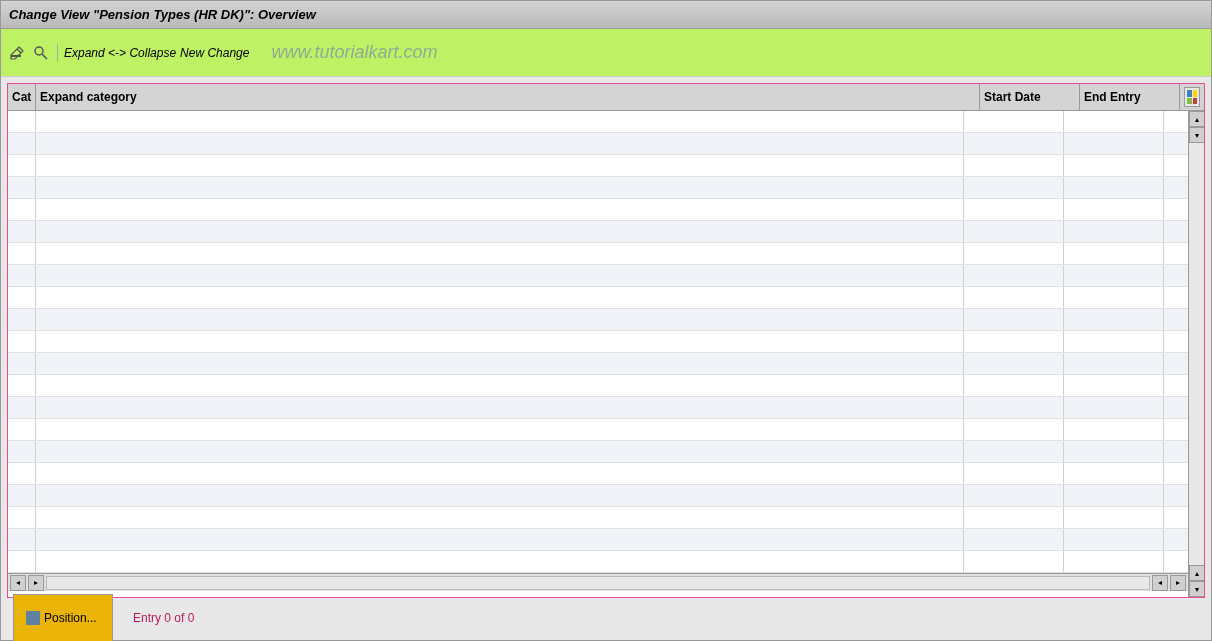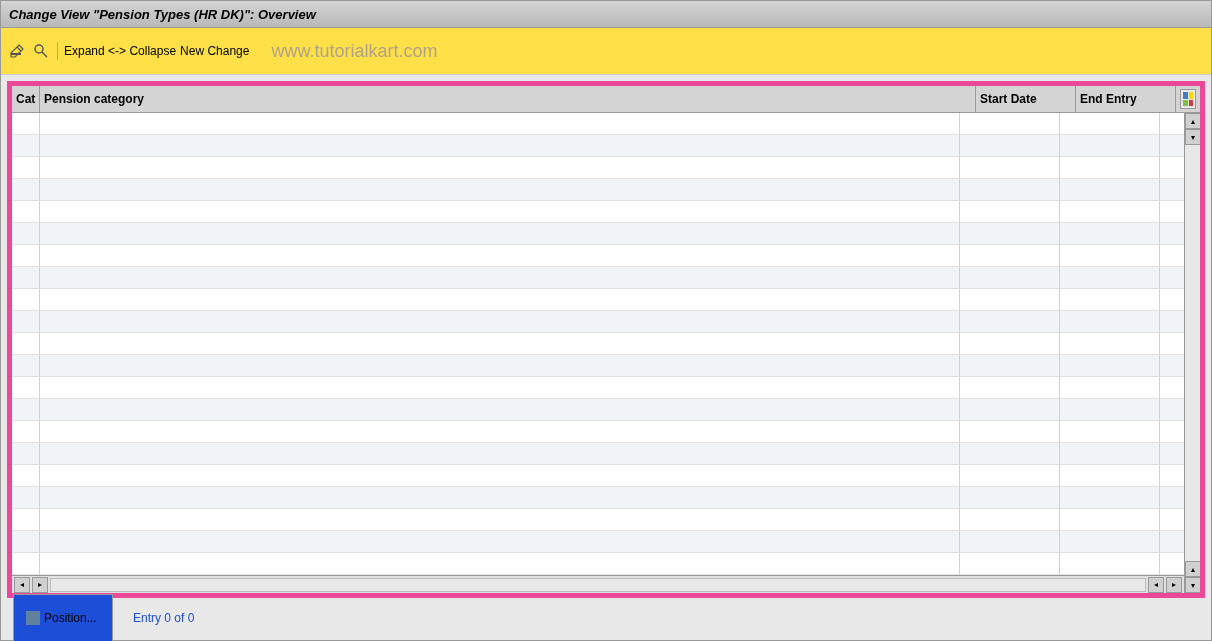--- a/index.html
+++ b/index.html
@@ -33,27 +33,28 @@
       font-size: 13px;
       font-weight: bold;
       font-style: italic;
       color: #000;
       height: 28px;
       display: flex;
       align-items: center;
     }
 
     .toolbar {
-      background: #fde047;
+      background: #bef264;
       border-bottom: 1px solid #ccc;
       padding: 3px 6px;
       display: flex;
       align-items: center;
       gap: 4px;
       height: 48px;
+      font-style: italic;
     }
 
     .toolbar-icon {
       width: 20px;
       height: 20px;
       display: flex;
       align-items: center;
       justify-content: center;
       cursor: pointer;
       border: 1px solid transparent;
@@ -82,21 +83,21 @@
     .main-content {
       flex: 1;
       display: flex;
       flex-direction: column;
       padding: 6px;
       gap: 4px;
     }
 
     .table-container {
       flex: 1;
-      border: 5px solid #ec4899;
+      border: 1px solid #ec4899;
       background: #fff;
       display: flex;
       flex-direction: column;
       overflow: hidden;
     }
 
     .table-header {
       display: grid;
       grid-template-columns: 28px 1fr 100px 100px 24px;
       background: #d4d4d4;
@@ -245,21 +246,21 @@
     .status-bar {
       display: flex;
       align-items: center;
       padding: 4px 6px;
       gap: 20px;
       height: 32px;
       background: #e8e8e8;
     }
 
     .position-btn {
-      background: #1d4ed8;
+      background: #eab308;
       border: 1px solid #999;
       padding: 16px 12px;
       font-size: 12px;
       cursor: pointer;
       min-width: 100px;
       text-align: center;
       display: flex;
       align-items: flex-end;
       gap: 4px;
     }
@@ -267,21 +268,21 @@
     .position-icon {
       width: 14px;
       height: 14px;
       background: #6080a0;
       display: inline-block;
       flex-shrink: 0;
     }
 
     .entry-info {
       font-size: 12px;
-      color: #1d4ed8;
+      color: #be185d;
     }
   </style>
 </head>
 <body>
 
 <div class="window">
 
   <div class="title-bar">
     <span>Change View "Pension Types (HR DK)": Overview</span>
   </div>
@@ -307,21 +308,21 @@
   </div>
 
   <div class="main-content">
     <div class="table-container">
 
       <div class="table-header">
         <div class="table-header-cell">
           <span>Cat</span>
         </div>
         <div class="table-header-cell">
-          <span>Pension category</span>
+          <span>Expand category</span>
         </div>
         <div class="table-header-cell">
           <span>Start Date</span>
         </div>
         <div class="table-header-cell">
           <span>End Entry</span>
         </div>
         <div class="table-header-cell">
           <div class="col-icon">
             <div class="col-icon-cell"></div>

